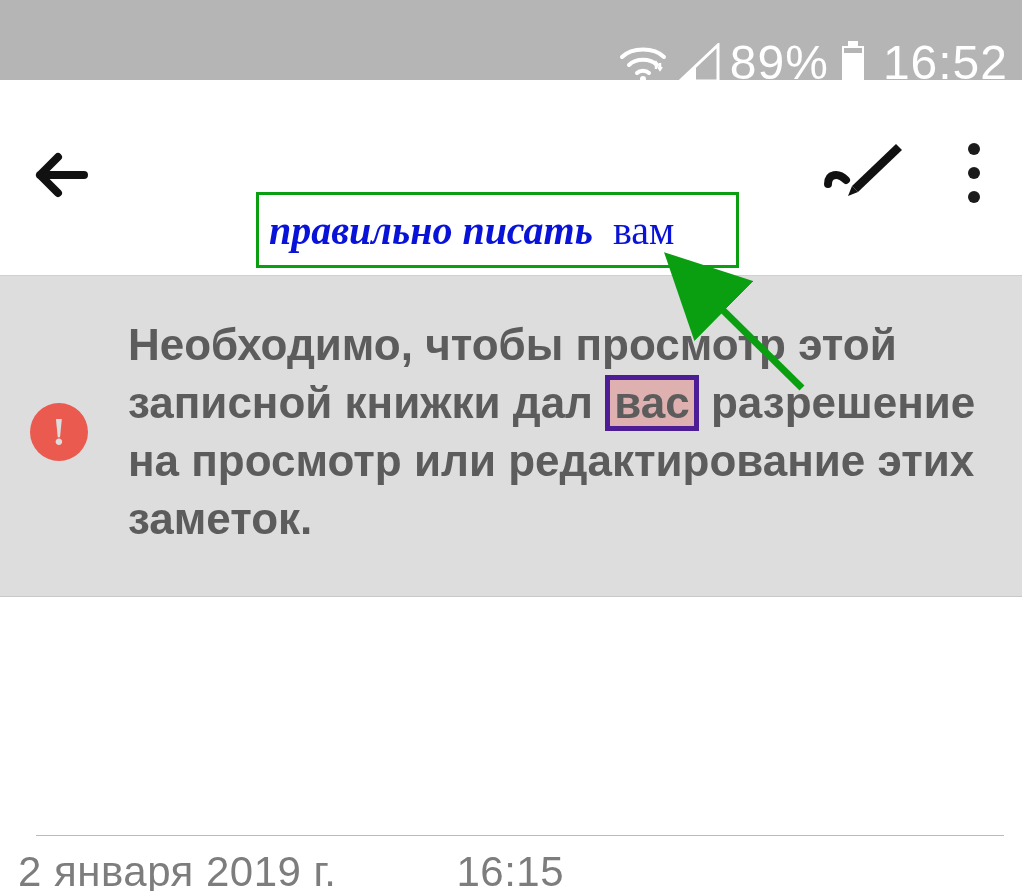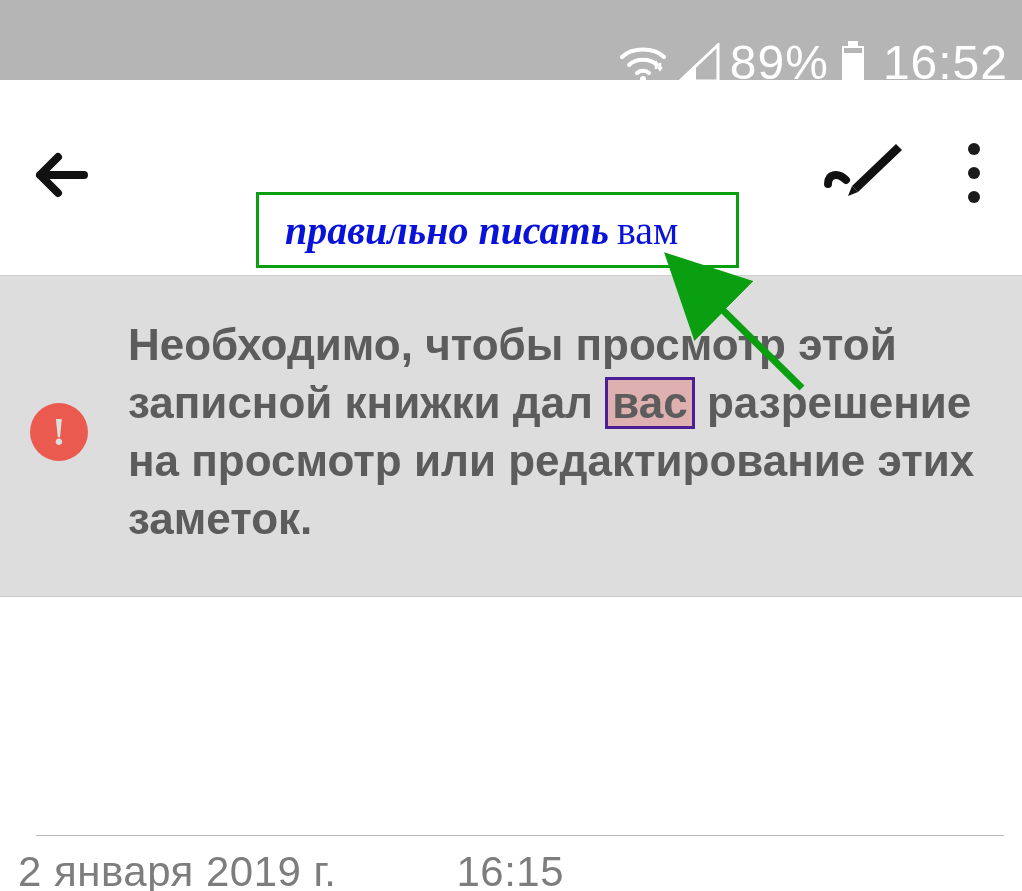--- a/index.html
+++ b/index.html
@@ -64,35 +64,35 @@
   .annotation {
     position: absolute;
     left: 256px;
     top: 112px;
     width: 483px;
     height: 76px;
     border: 3px solid #0a9f10;
     display: flex;
     align-items: center;
     justify-content: flex-start;
-    padding-left: 26px;
+    padding-left: 10px;
     background: #ffffff;
   }
   .annotation .correct-italic {
     font-family: "Times New Roman", serif;
     font-style: italic;
     font-weight: bold;
     color: #0812d8;
     font-size: 40px;
   }
   .annotation .correct-word {
     font-family: "Times New Roman", serif;
     color: #0812d8;
     font-size: 40px;
-    margin-left: 8px;
+    margin-left: 20px;
   }
 
   
   .banner {
     width: 100%;
     background: #dddddd;
     display: flex;
     align-items: center;
     padding: 40px 30px 48px 30px;
     position: relative;
@@ -113,21 +113,21 @@
     font-family: Georgia, serif;
   }
   .banner-text {
     margin-left: 40px;
     color: #5c5c5c;
     font-weight: bold;
     font-size: 44px;
     line-height: 1.32;
   }
   .highlight-bad {
-    border: 3px solid #4c1d95;
+    border: 5px solid #4c1d95;
     background: rgba(226,20,20,0.22);
     padding: 0 4px;
     display: inline-block;
     line-height: 1.05;
   }
 
   
   .content { width:100%; background:#ffffff; padding-top: 238px; padding-left:18px; }
   .note-divider { border-top: 1px solid #bbbbbb; margin: 0 18px 12px 18px; }
   .note-ts { font-size: 42px; color: #7d7d7d; letter-spacing: 0.5px; }

